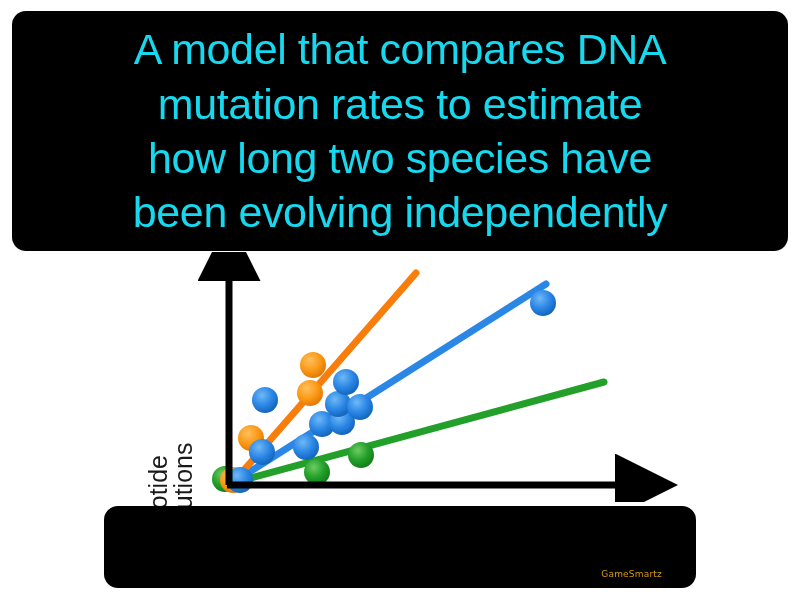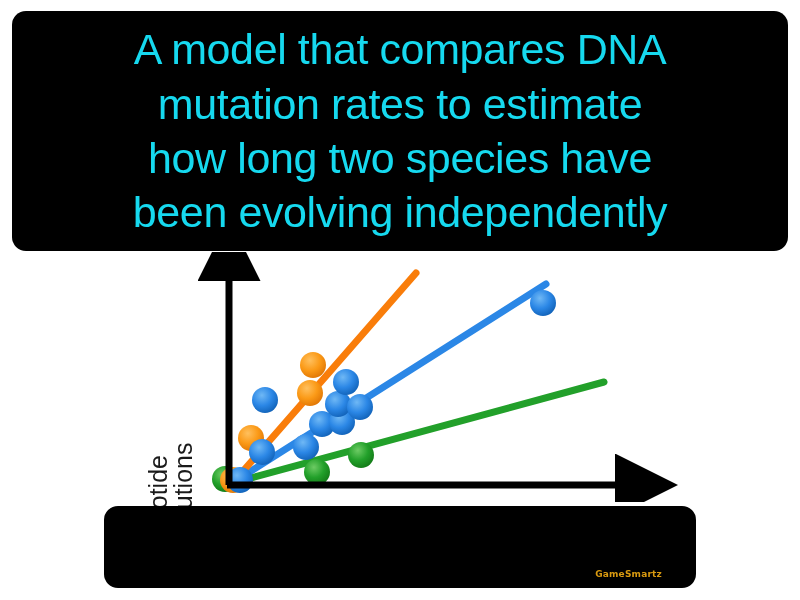--- a/index.html
+++ b/index.html
@@ -97,21 +97,21 @@
     line-height: 1;
     letter-spacing: -0.5px;
     margin-bottom: 4px;
   }
   #watermark {
     position: absolute;
     right: 34px;
     bottom: 9px;
     color: #d99a10;
     font-size: 9px;
-    font-weight: bold;
+    font-weight: normal;
     letter-spacing: 0.2px;
     font-family: "DejaVu Sans", sans-serif;
   }
 </style>
 </head>
 <body>
 
 <div id="definition-card">
   <div id="definition-text">A model that compares DNA
 mutation rates to estimate

